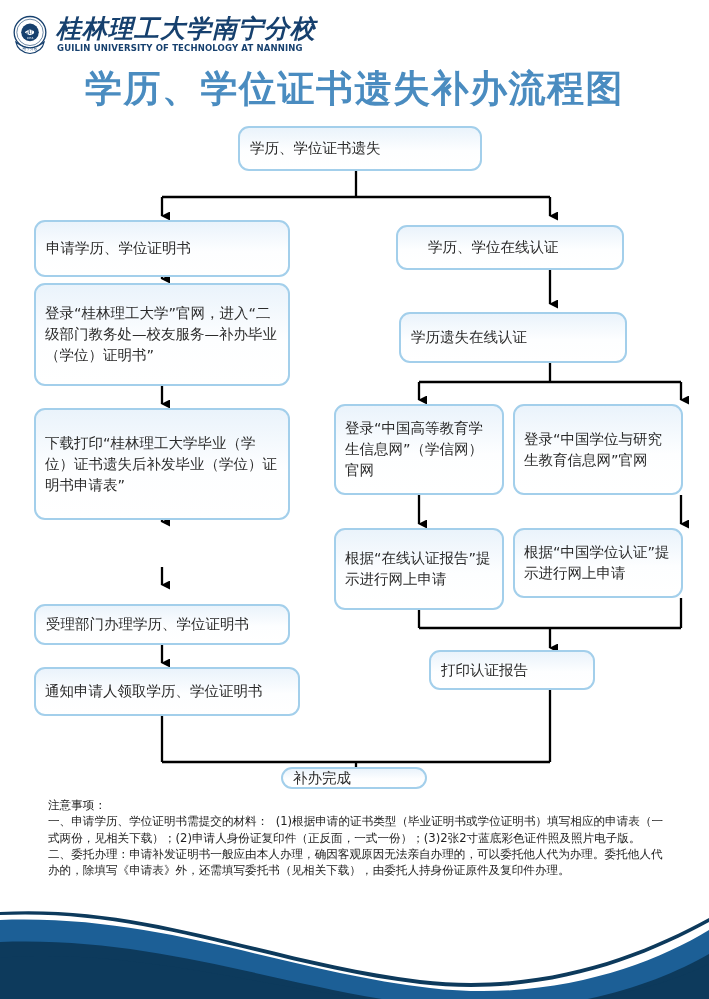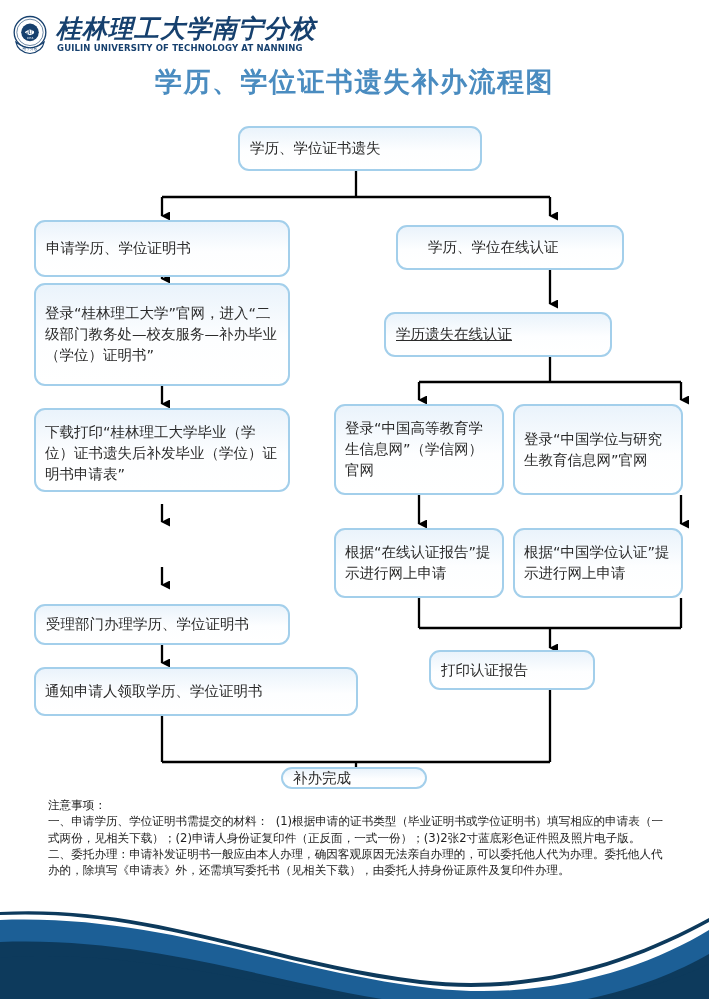--- a/index.html
+++ b/index.html
@@ -17,21 +17,21 @@
     white-space:nowrap;font-style:italic;
   }
   #univ-name-en{
     position:absolute;left:57px;top:43px;
     font-size:8.5px;font-weight:bold;color:#16406e;letter-spacing:.15px;
     white-space:nowrap;
   }
   #page-title{
     position:absolute;left:0;top:64px;width:709px;text-align:center;
     font-family:"DejaVu Sans","Liberation Sans",sans-serif;
-    font-size:27px;font-weight:bold;color:#4a8cc0;letter-spacing:1.5px;
+    font-size:37px;font-weight:bold;color:#4a8cc0;letter-spacing:1.5px;
   }
   
   #flow{position:absolute;left:0;top:0;width:709px;height:800px;}
   #edges{position:absolute;left:0;top:0;width:709px;height:800px;}
   .node{
     position:absolute;box-sizing:border-box;
     border:2.5px solid #a3cfeb;border-radius:11px;
     background:linear-gradient(180deg,#eaf3fb 0%,#fdfeff 55%,#ffffff 100%);
     color:#2b2b2b;font-size:14.5px;line-height:21px;
     display:flex;align-items:center;
@@ -120,50 +120,50 @@
   </div>
 
   <div class="node center ctrpad" style="left:34px;top:220px;width:256px;height:57px;">
     <span class="tx">申请学历、学位证明书</span>
   </div>
 
   <div class="node pad" style="left:34px;top:283px;width:256px;height:103px;">
     <span class="tx">登录“桂林理工大学”官网，进入“二级部门教务处—校友服务—补办毕业（学位）证明书”</span>
   </div>
 
-  <div class="node pad" style="left:34px;top:408px;width:256px;height:84px;align-items:flex-end;">
+  <div class="node pad" style="left:34px;top:408px;width:256px;height:112px;">
     <span class="tx">下载打印“桂林理工大学毕业（学位）证书遗失后补发毕业（学位）证明书申请表”</span>
   </div>
 
 
   <div class="node center ctrpad" style="left:34px;top:604px;width:256px;height:41px;">
     <span class="tx">受理部门办理学历、学位证明书</span>
   </div>
 
-  <div class="node pad" style="left:34px;top:667px;width:324px;height:49px;">
+  <div class="node pad" style="left:34px;top:667px;width:266px;height:49px;">
     <span class="tx">通知申请人领取学历、学位证明书</span>
   </div>
 
   <div class="node center ctrpad" style="left:396px;top:225px;width:228px;height:45px;padding-left:30px;">
     <span class="tx">学历、学位在线认证</span>
   </div>
 
-  <div class="node center ctrpad" style="left:384px;top:312px;width:228px;height:45px;text-decoration:underline;">
+  <div class="node center ctrpad" style="left:399px;top:312px;width:228px;height:51px;">
     <span class="tx">学历遗失在线认证</span>
   </div>
 
   <div class="node pad" style="left:334px;top:404px;width:170px;height:91px;">
     <span class="tx">登录“中国高等教育学生信息网”（学信网）官网</span>
   </div>
 
   <div class="node pad" style="left:513px;top:404px;width:170px;height:91px;">
     <span class="tx">登录“中国学位与研究生教育信息网”官网</span>
   </div>
 
-  <div class="node pad" style="left:334px;top:528px;width:170px;height:70px;">
+  <div class="node pad" style="left:334px;top:528px;width:170px;height:82px;">
     <span class="tx">根据“在线认证报告”提示进行网上申请</span>
   </div>
 
   <div class="node pad" style="left:513px;top:528px;width:170px;height:70px;">
     <span class="tx">根据“中国学位认证”提示进行网上申请</span>
   </div>
 
   <div class="node center ctrpad" style="left:429px;top:650px;width:166px;height:40px;">
     <span class="tx">打印认证报告</span>
   </div>

